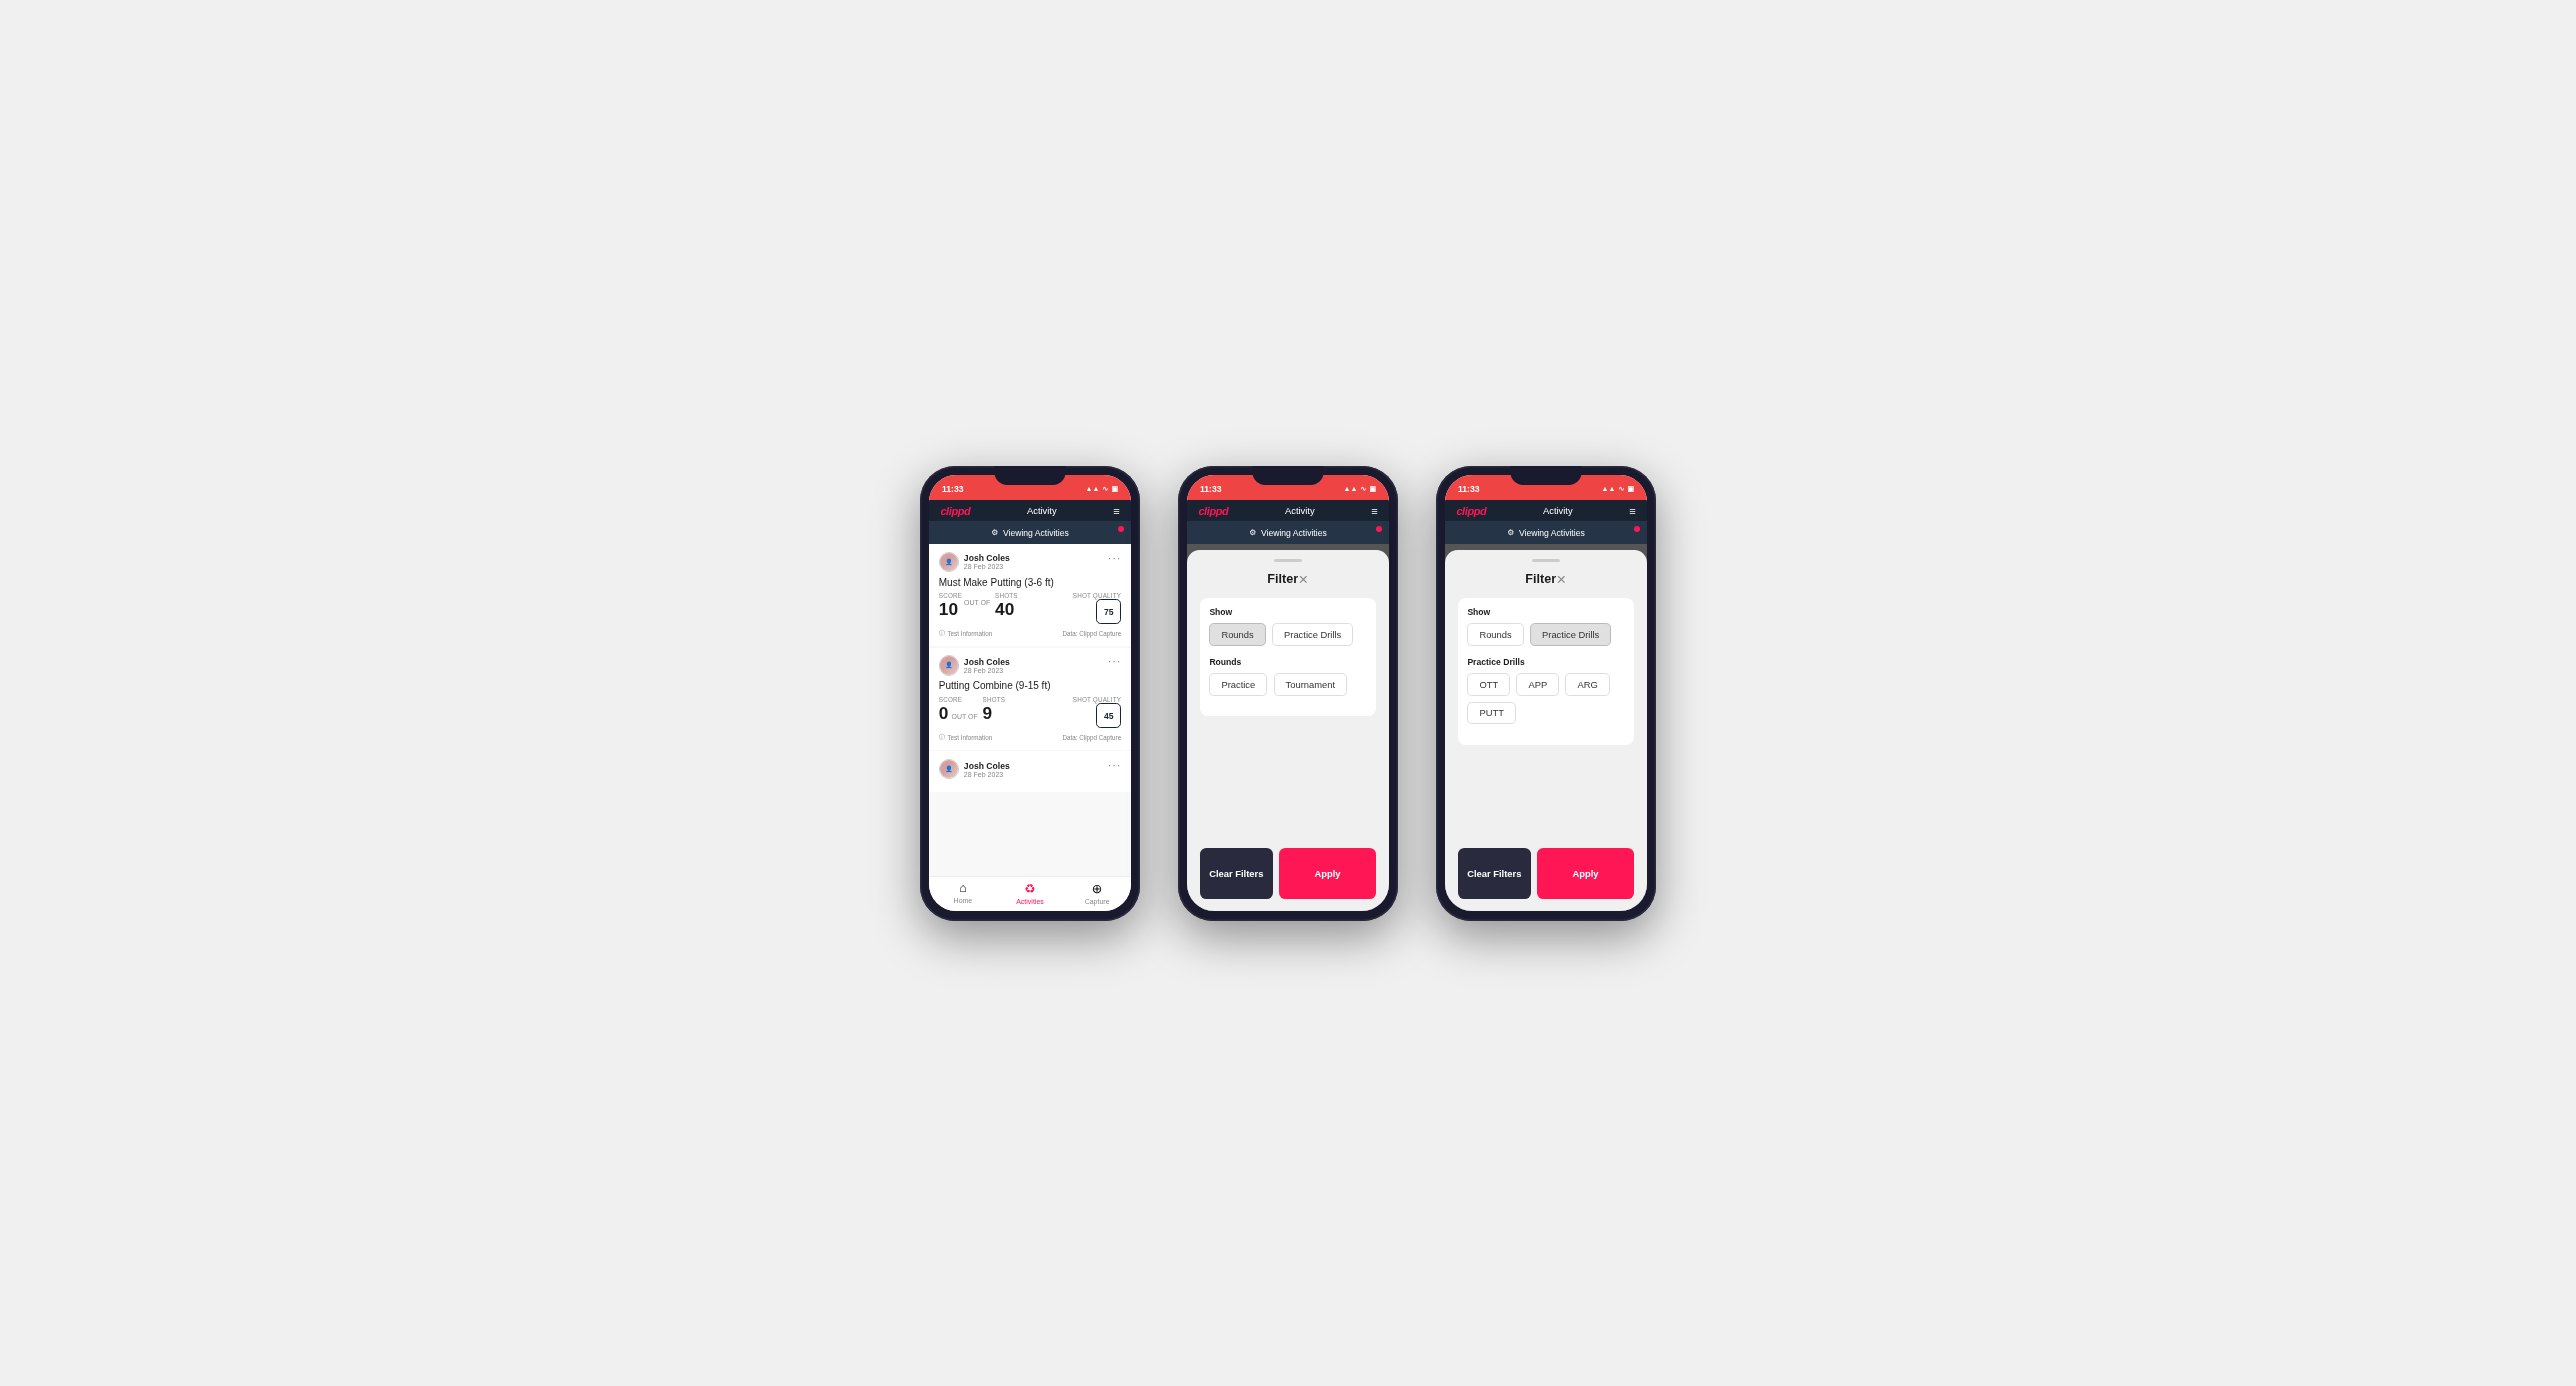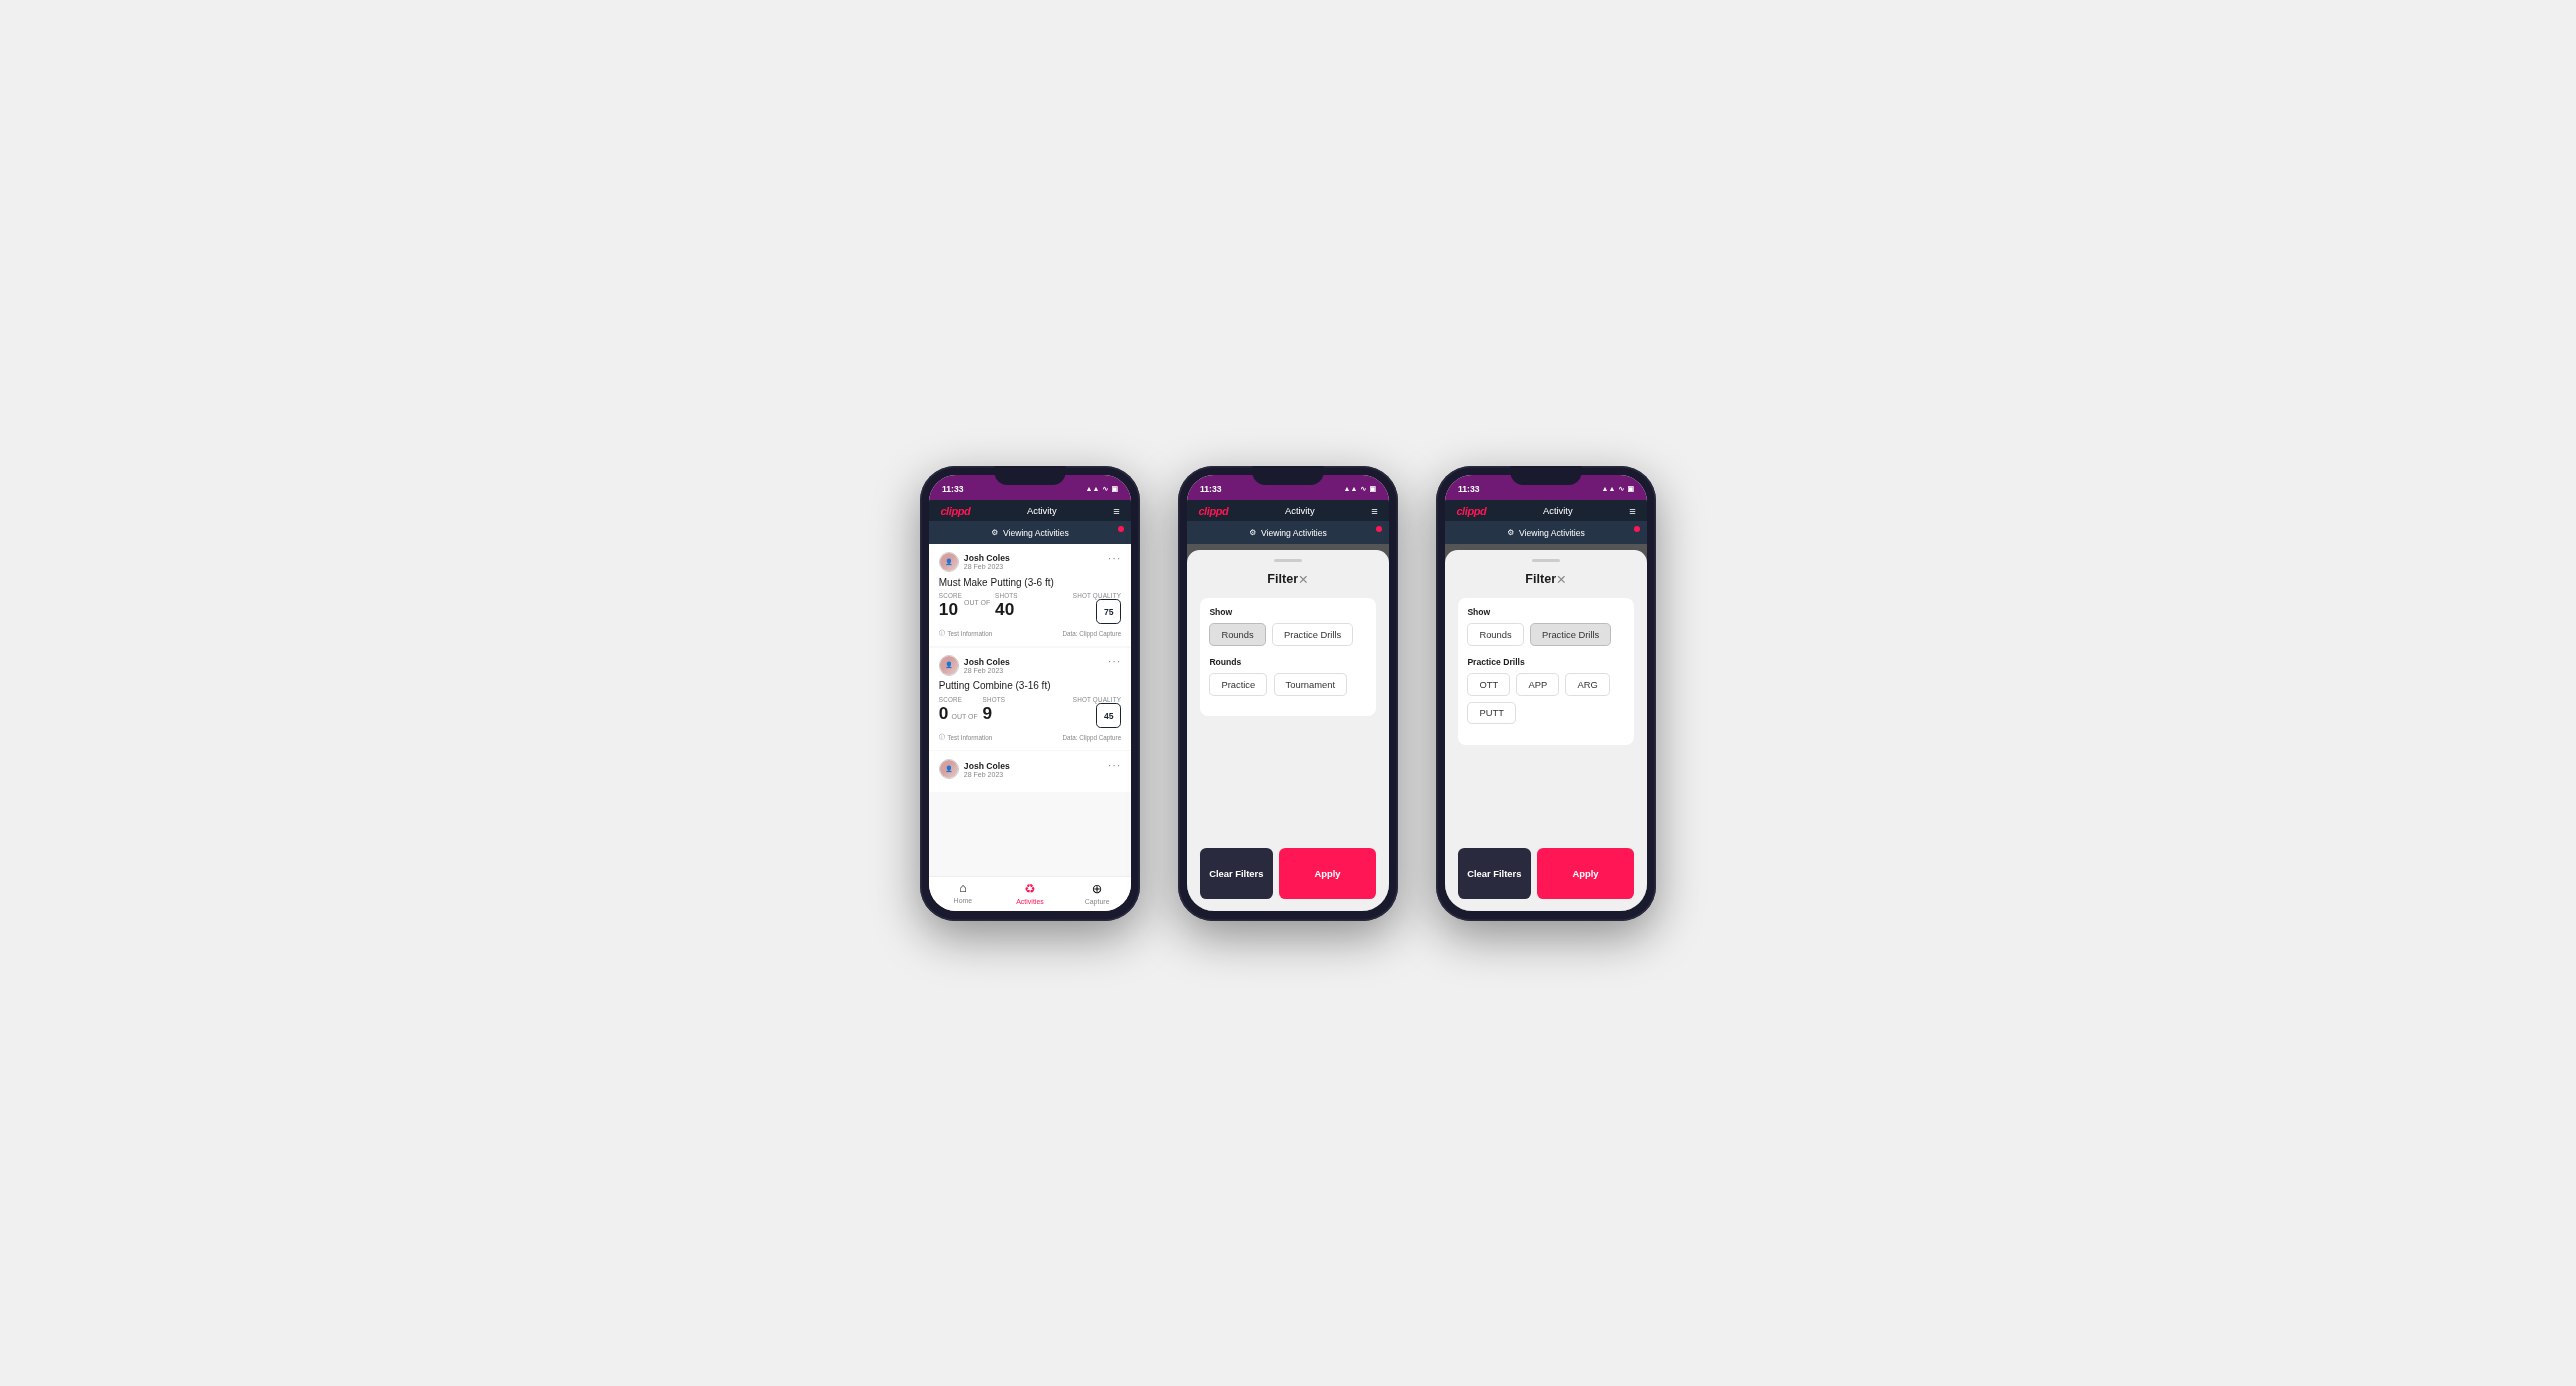--- a/index.html
+++ b/index.html
@@ -51,21 +51,21 @@
       transform: translateX(-50%);
       width: 71px;
       height: 19px;
       background: #1a1a2e;
       border-radius: 0 0 12.6px 12.6px;
       z-index: 10;
     }
 
     
     .status-bar {
-      background: #701a75;
+      background: #ef4444;
       color: #fff;
       font-size: 7.8px;
       font-weight: 600;
       display: flex;
       justify-content: space-between;
       align-items: center;
       padding: 6.3px 12.6px 3.1px;
       height: 25px;
       flex-shrink: 0;
       gap: 24px;
@@ -463,21 +463,21 @@
               <div class="avatar">
                 <div class="avatar-inner">👤</div>
               </div>
               <div>
                 <div class="user-name">Josh Coles</div>
                 <div class="user-date">28 Feb 2023</div>
               </div>
             </div>
             <span class="more-dots">···</span>
           </div>
-          <div class="activity-title">Putting Combine (3-16 ft)</div>
+          <div class="activity-title">Putting Combine (9-15 ft)</div>
           <div class="stats-row">
             <div>
               <div class="stat-label">Score</div>
               <div style="display:flex;align-items:baseline;gap:3.1px;">
                 <span class="stat-value">0</span>
                 <span class="stat-out-of">OUT OF</span>
               </div>
             </div>
             <div>
               <div class="stat-label">Shots</div>

